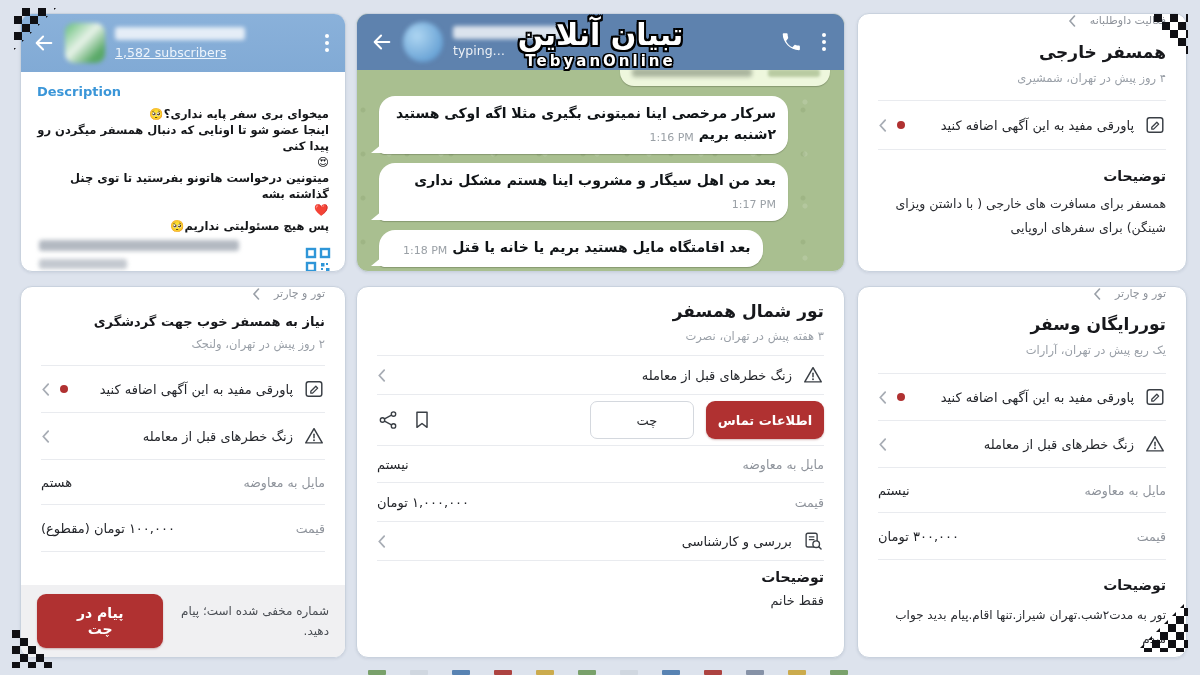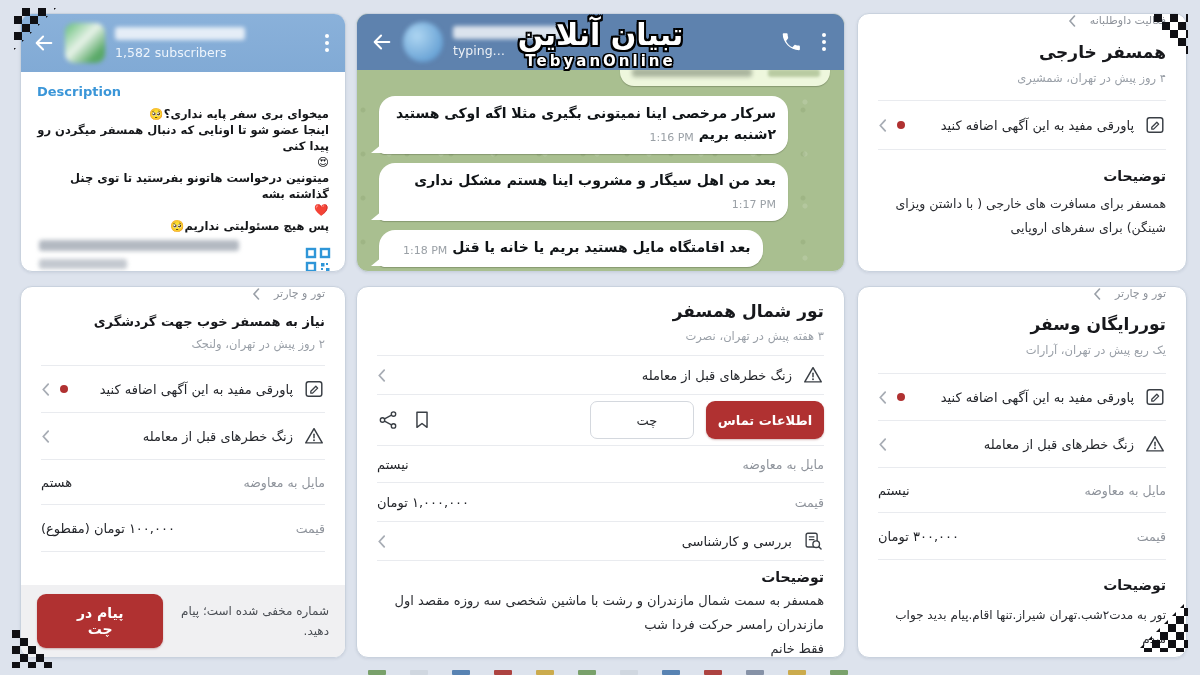--- a/index.html
+++ b/index.html
@@ -16,21 +16,21 @@
   .ck-bl{left:12px;top:622px;width:46px;height:46px;clip-path:polygon(0 0,0 100%,100% 100%);}
   .ck-br{left:1136px;top:600px;width:52px;height:52px;clip-path:polygon(100% 0,100% 100%,0 100%);}
   
   .ch-head{height:58px;background:linear-gradient(180deg,#8ab1da,#81aad5);display:flex;
            align-items:center;gap:10px;padding:0 12px;}
   .ic-back{width:22px;height:22px;flex:0 0 auto;cursor:pointer;}
   .ch-avatar{width:40px;height:40px;border-radius:9px;flex:0 0 auto;overflow:hidden;
     background:linear-gradient(135deg,#7fc98f 10%,#e8f3e9 45%,#5aa968 80%);filter:blur(2px);cursor:pointer;}
   .ch-names{display:flex;flex-direction:column;gap:5px;}
   .blurbar{background:rgba(255,255,255,.78);border-radius:3px;filter:blur(2px);}
-  .ch-sub{font-size:12.5px;color:#edf4fc;}
+  .ch-sub{font-size:12.5px;color:#edf4fc;text-decoration:underline;}
   .kebab{margin-left:auto;display:flex;flex-direction:column;gap:3px;cursor:pointer;padding:4px;}
   .kebab i{width:4px;height:4px;border-radius:50%;background:#fff;}
   .ch-body{position:relative;padding:12px 16px 0;height:201px;}
   .desc-label{color:#3b96d8;font-weight:bold;font-size:13px;}
   .desc-lines{direction:rtl;text-align:right;margin-top:7px;font-size:11.5px;line-height:16px;
               color:#15171a;font-weight:600;}
   .heartline{color:#d2332c;}
   .link-blur1{position:absolute;left:18px;bottom:34px;width:200px;height:11px;background:#9aa2ad;
               border-radius:3px;filter:blur(2px);opacity:.75;cursor:pointer;}
   .link-blur2{position:absolute;left:18px;bottom:16px;width:88px;height:10px;background:#aab1bb;
@@ -320,21 +320,20 @@
         <path d="m18.2 18.2 2.6 2.6" stroke="#3a3f45" stroke-width="1.6" stroke-linecap="round"></path>
       </svg>
       <span class="rlabel">بررسی و کارشناسی</span>
       <span class="spacer"></span>
       <svg class="chev" width="9" height="13" viewBox="0 0 8 12">
         <path d="M6.5 1 2 6l4.5 5" stroke="#a8adb5" stroke-width="1.6" fill="none" stroke-linecap="round"></path>
       </svg>
     </div>
     <div class="desc-h" style="margin-top:8px;">توضیحات</div>
     <div class="desc-p" style="margin-top:4px;font-size:13px;">
-      <div>همسفر به سمت شمال مازندران و رشت با ماشین شخصی سه روزه مقصد اول مازندران رامسر حرکت فردا شب</div>
       <div>فقط خانم</div>
 
     </div>
   </section>
 
   <section class="panel ad" style="left:857px;top:286px;width:330px;height:372px;">
     <div class="crumb">
       <span>تور و چارتر</span>
       <svg class="chev" width="8" height="12" viewBox="0 0 8 12">
         <path d="M6.5 1 2 6l4.5 5" stroke="#9aa0a8" stroke-width="1.6" fill="none" stroke-linecap="round"></path>

